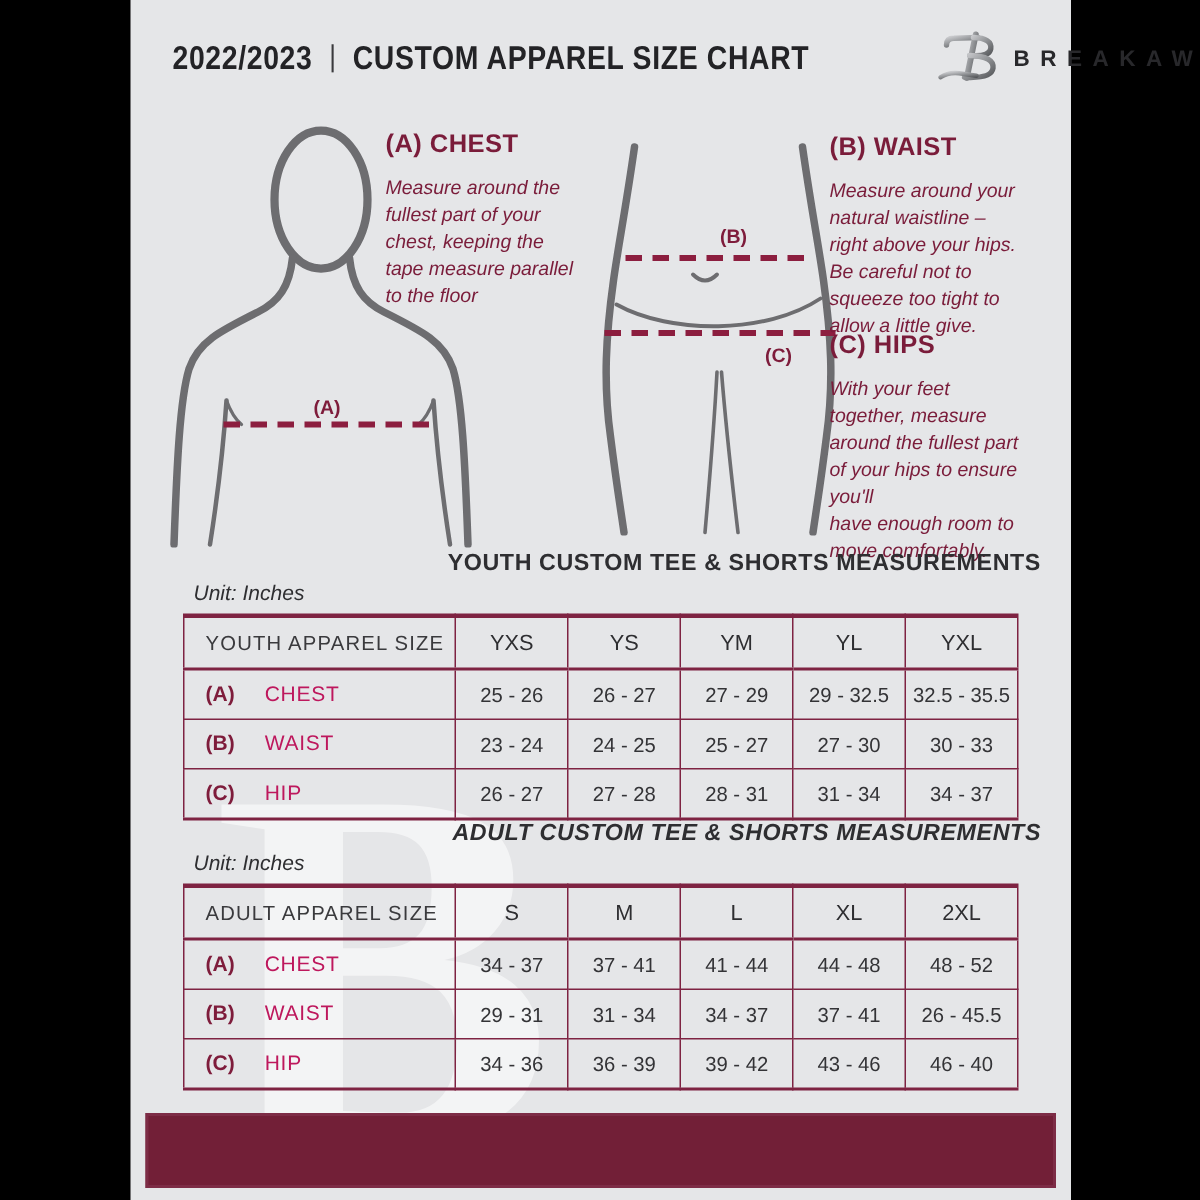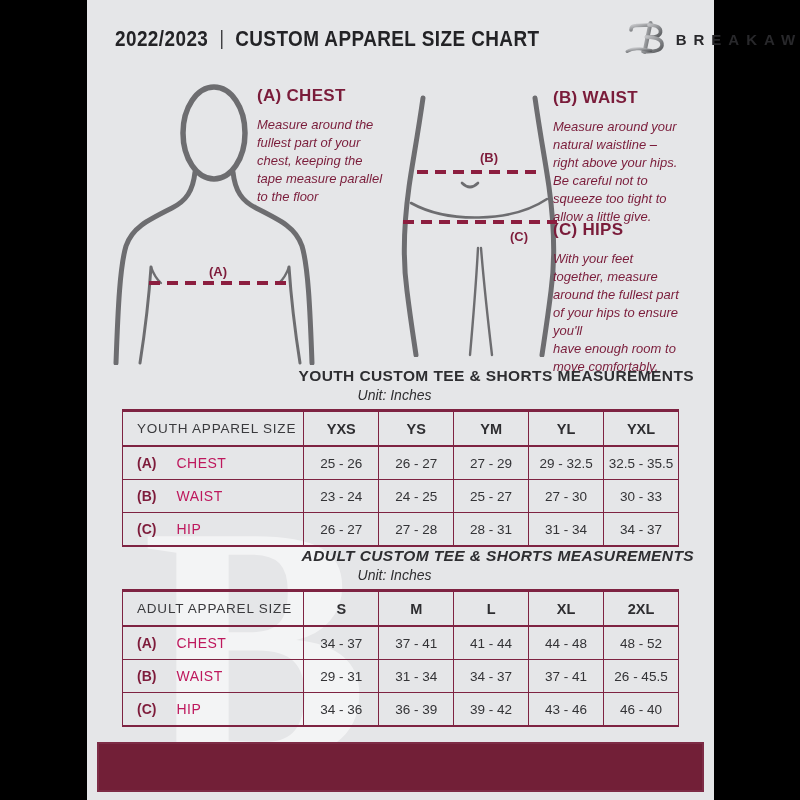--- a/index.html
+++ b/index.html
@@ -28,37 +28,37 @@
   .guide-chest { left:170px; top:86px; }
   .guide-waist { left:466px; top:88px; }
   .guide-hips  { left:466px; top:220px; }
   .guide h3 { margin:0 0 10px 0; font-size:17px; font-weight:700; color:#7a1c3a; letter-spacing:.3px; }
   .guide p { margin:0; font-size:13px; font-style:italic; color:#7a1c3a; line-height:1.38;
              white-space:pre-line; }
 
   
   .section-title { position:absolute; left:50px; width:557px; text-align:right;
                    font-size:15.5px; font-weight:700; color:#2e2e31; letter-spacing:.4px; }
-  .section-unit  { position:absolute; left:29px; width:557px; text-align:center;
+  .section-unit  { position:absolute; left:42px; width:557px; text-align:left;
                    font-size:14px; font-style:italic; color:#2e2e31; }
   .t-youth-title { top:367px; } .t-youth-unit { top:387px; }
   .t-adult-title { top:547px;font-style:italic; } .t-adult-unit { top:567px; }
 
   
   .size-table { position:absolute; left:35px; width:557px; border-collapse:collapse; table-layout:fixed;
                 border-top:3px solid #7e2342; border-bottom:2px solid #7e2342;border-radius:11px; }
   .table-youth { top:409px; } .table-adult { top:589px; }
   .size-table col.c-label { width:32.6%; }
   .size-table col.c-data  { width:13.48%; }
   .size-table th, .size-table td { border:1.5px solid #7e2342; border-top-width:1.5px; background:transparent; }
   .size-table thead th { border-bottom:2px solid #7e2342; height:31px; }
   .size-table tbody th, .size-table tbody td { height:30px; }
   .size-label-cell { font-size:13.5px; font-weight:400; color:#3a3a3d; letter-spacing:.8px;
                      text-align:left; padding-left:14px; }
-  .col-head { font-size:14.5px; font-weight:700; color:#2e2e31; text-align:center; }
+  .col-head { font-size:14.5px; font-weight:400; color:#2e2e31; text-align:center; }
   .row-label { text-align:left; padding-left:14px; font-weight:400; }
   .row-label .pfx { font-weight:700; color:#7e1c3b; font-size:14px; }
   .row-label .lbl { font-weight:400; color:#be185d; font-size:14px; letter-spacing:.5px; margin-left:20px; }
   .cell-val { font-size:13.5px; color:#333336; text-align:center; }
 
   
   .watermark { position:absolute; left:55px; top:475px; font:700 340px "Liberation Serif", serif;
                color:rgba(255,255,255,0.55); line-height:1; user-select:none; }
   .footer-bar { position:absolute; left:10px; top:742px; width:603px; height:46px;
                 background:#721f37; border:2px solid #7d2c46; }

